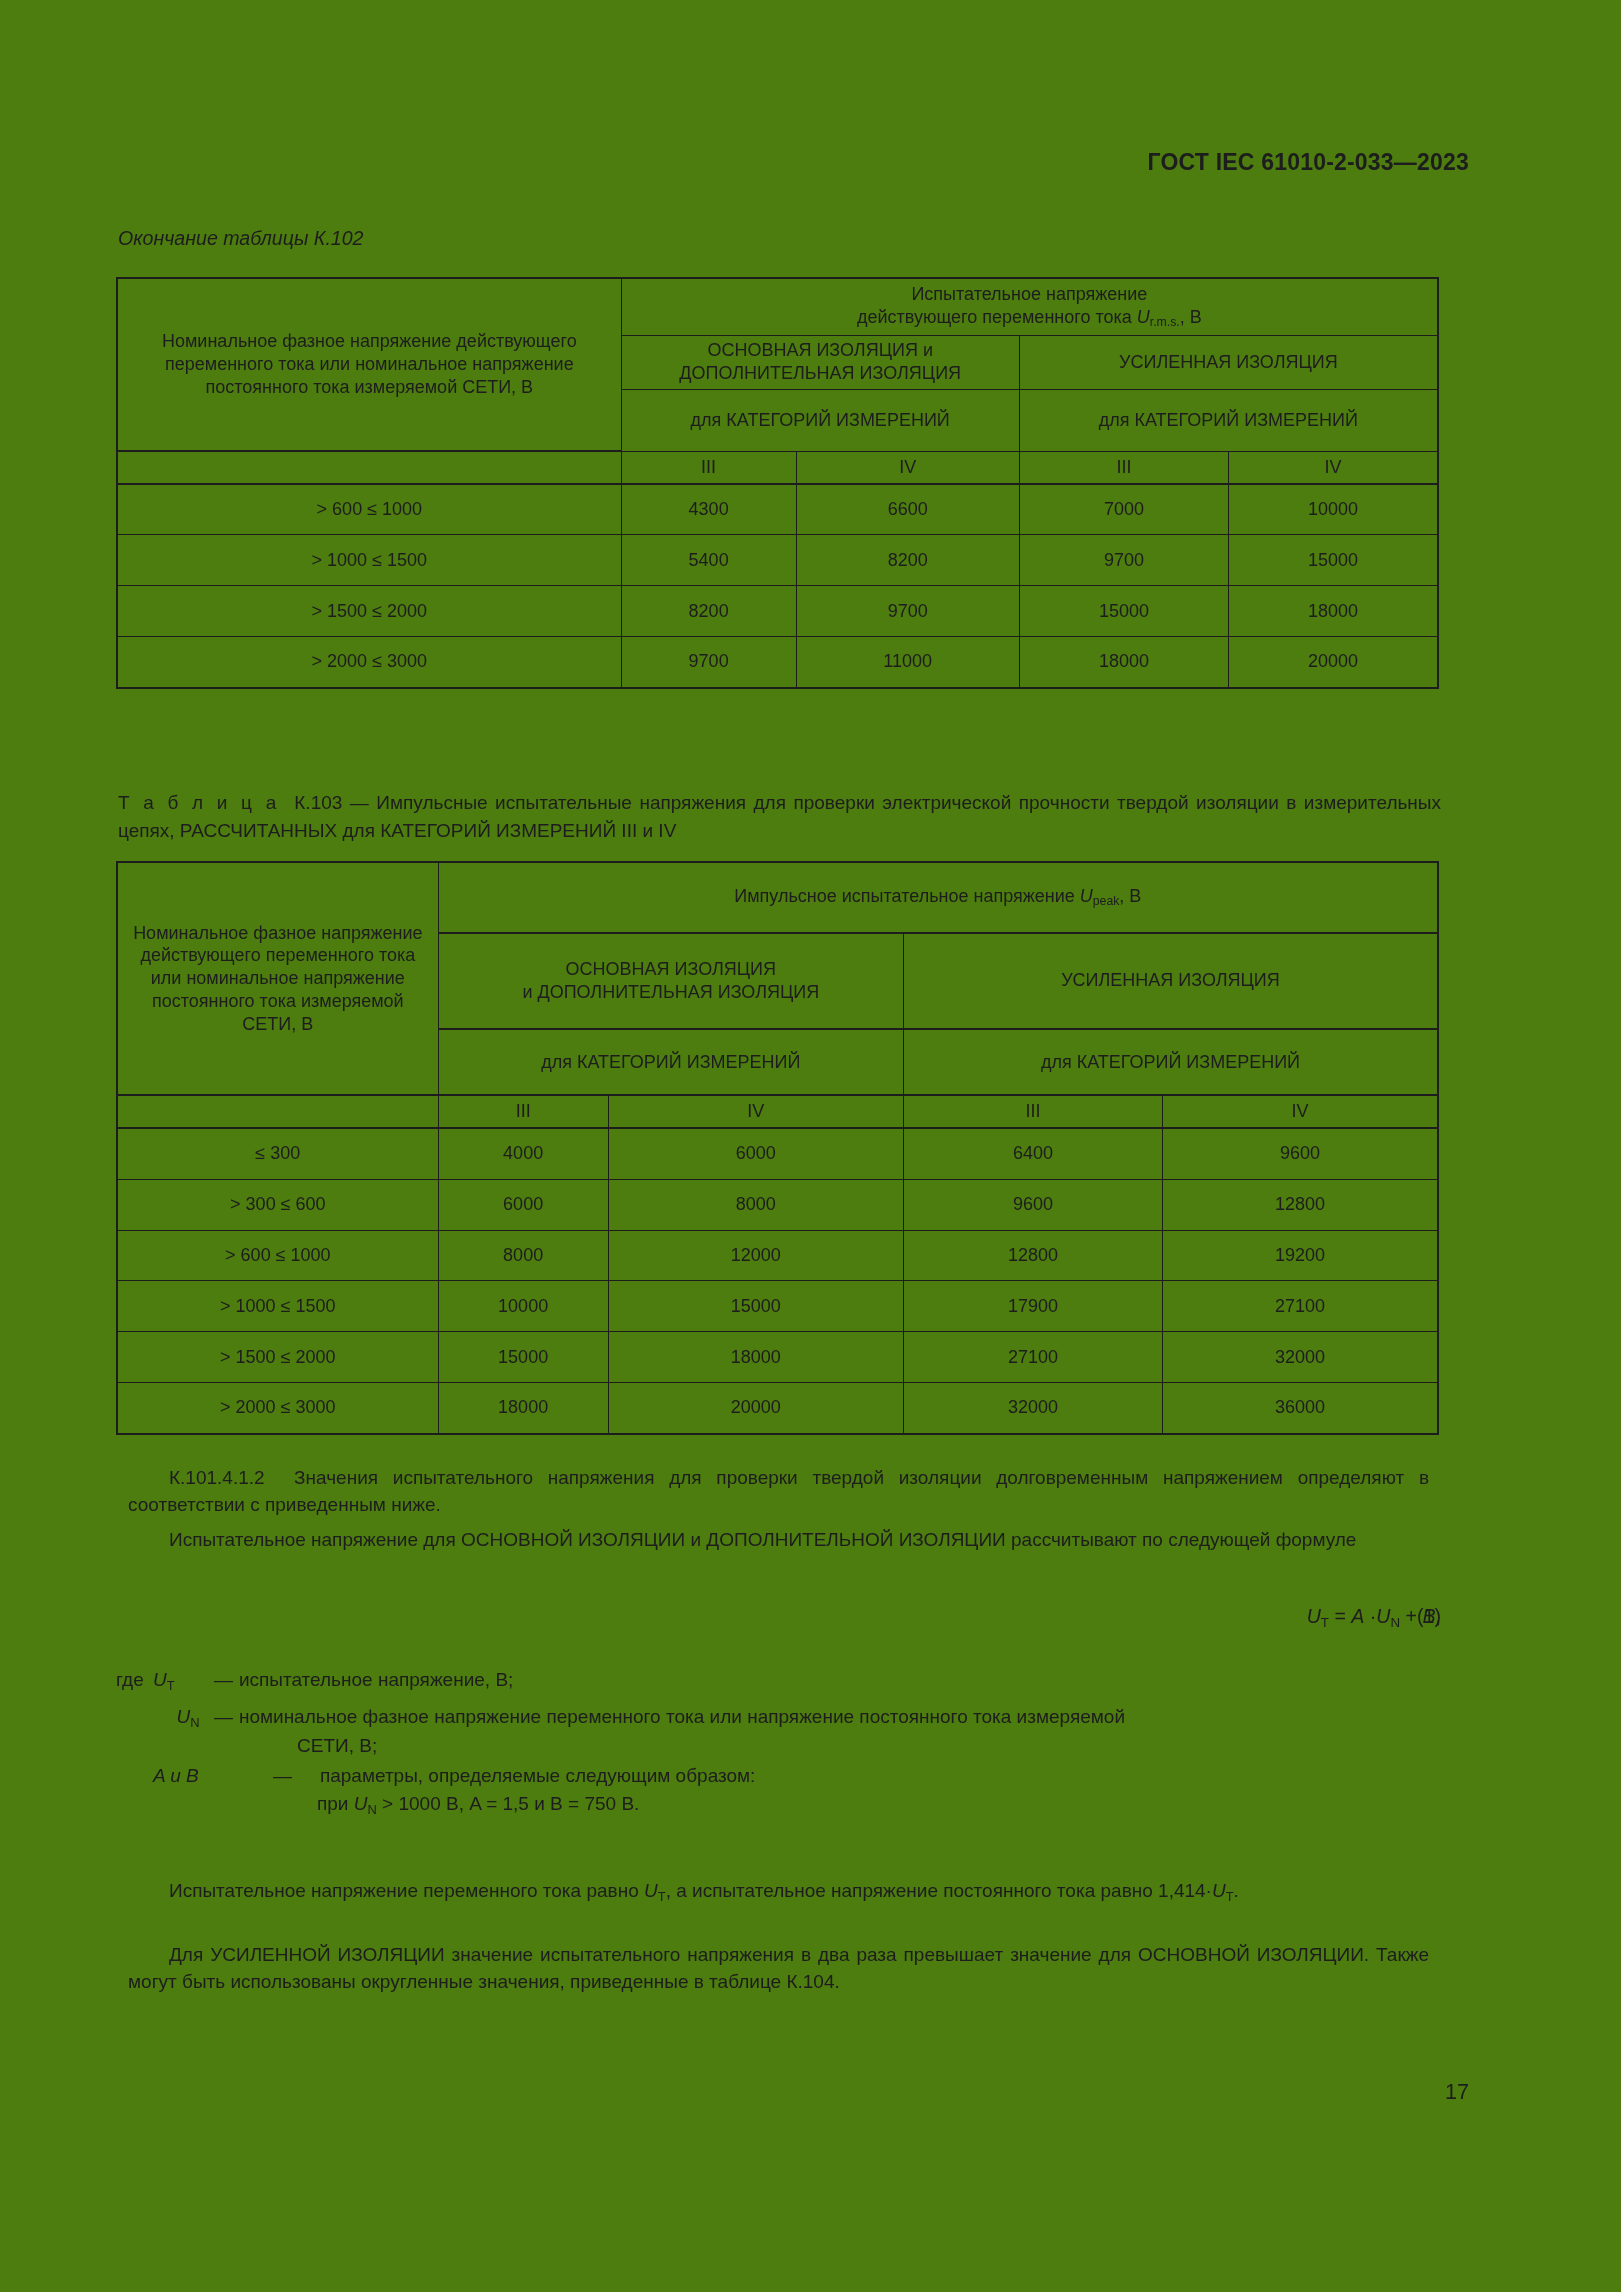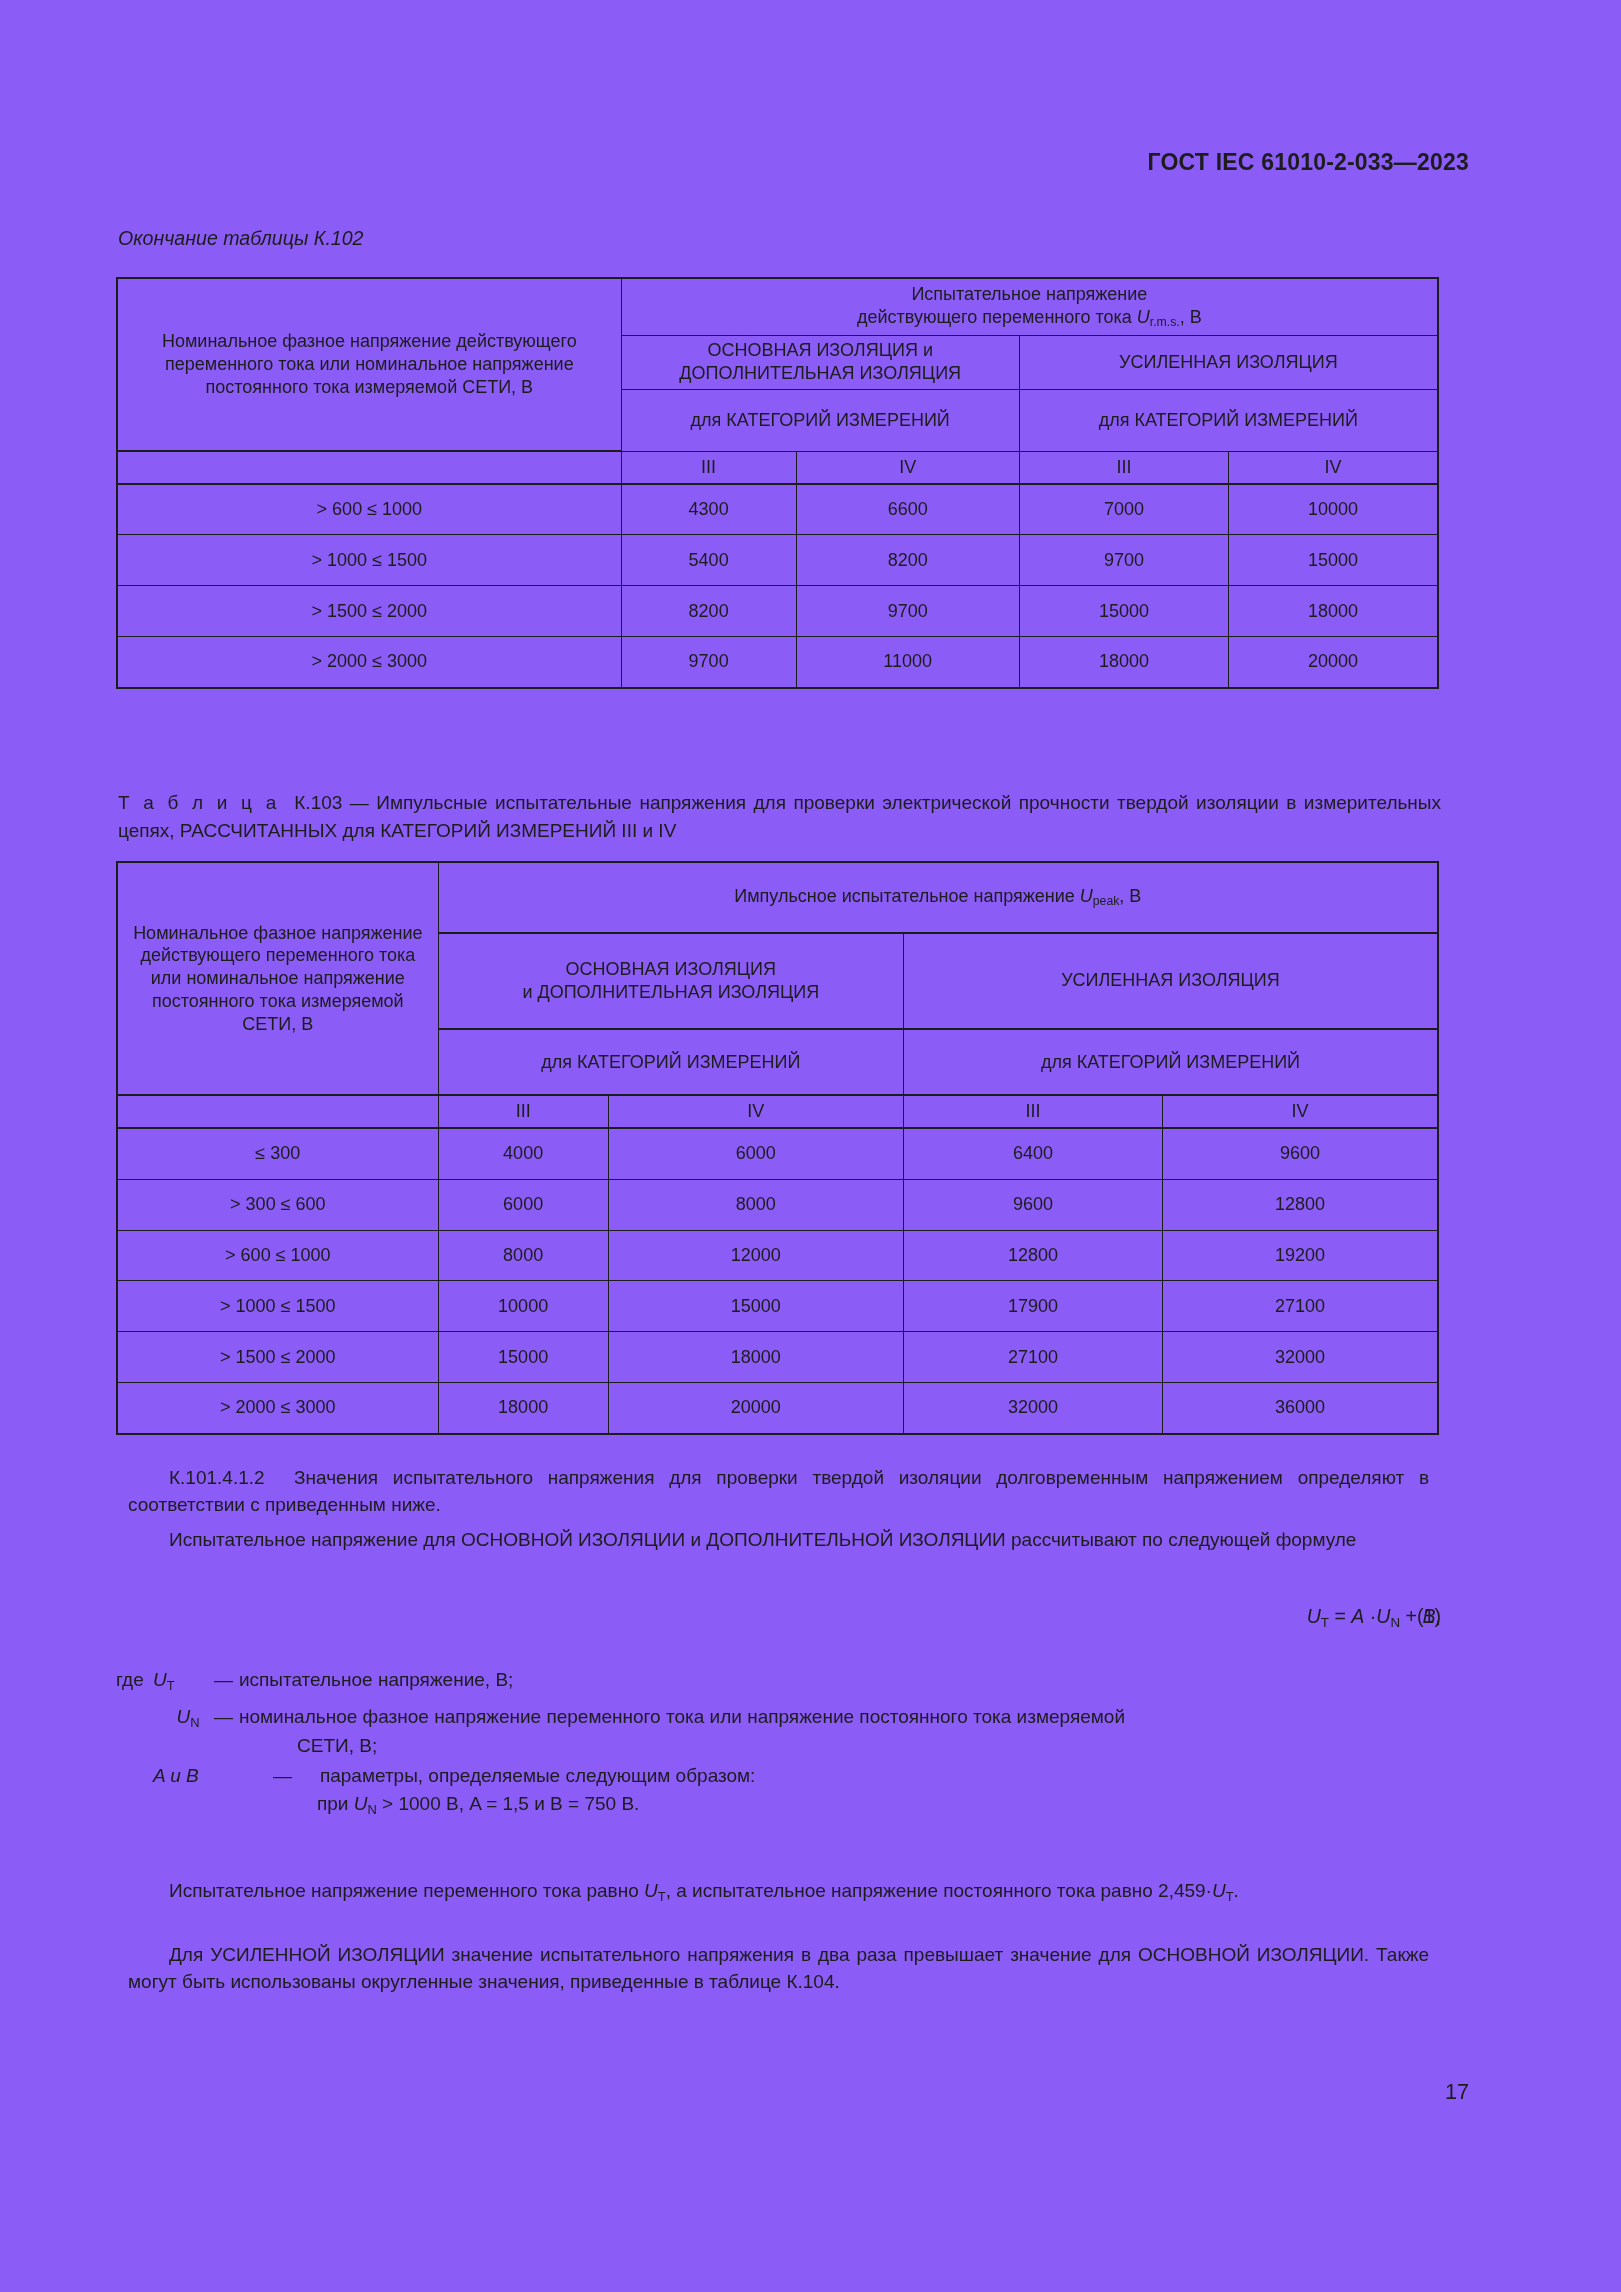--- a/index.html
+++ b/index.html
@@ -4,21 +4,21 @@
 <style>
   html, body {
     margin: 0;
     padding: 0;
     background: #f0f0ee;
   }
   .page {
     position: relative;
     width: 1621px;
     height: 2293px;
-    background: #8b5cf6;
+    background: #4d7c0f;
     font-family: "Liberation Sans", sans-serif;
     color: #1d1d1d;
     box-sizing: border-box;
     overflow: hidden;
   }
 
   
   .doc-header {
     position: absolute;
     top: 149px;
@@ -382,21 +382,21 @@
       <div class="def-text">параметры, определяемые следующим образом:</div>
     </div>
 
 
     <div class="sub-item">
       <span>при </span><span class="ital">U</span><span class="sub">N</span><span> &gt; 1000 В, A = 1,5 и B = 750 В.</span>
     </div>
   </div>
 
   <div class="body-block" id="p-3">
-    <p class="para"><span>Испытательное напряжение переменного тока равно </span><span class="ital">U</span><span class="sub">T</span><span>, а испытательное напряжение постоянного тока равно 2,459·</span><span class="ital">U</span><span class="sub">T</span><span>.</span></p>
+    <p class="para"><span>Испытательное напряжение переменного тока равно </span><span class="ital">U</span><span class="sub">T</span><span>, а испытательное напряжение постоянного тока равно 1,414·</span><span class="ital">U</span><span class="sub">T</span><span>.</span></p>
   </div>
 
   <div class="body-block" id="p-4">
     <p class="para">Для УСИЛЕННОЙ ИЗОЛЯЦИИ значение испытательного напряжения в два раза превышает значение для ОСНОВНОЙ ИЗОЛЯЦИИ. Также могут быть использованы округленные значения, приведенные в таблице К.104.</p>
   </div>
 
   <div class="page-num">17</div>
 
 </div>
 

